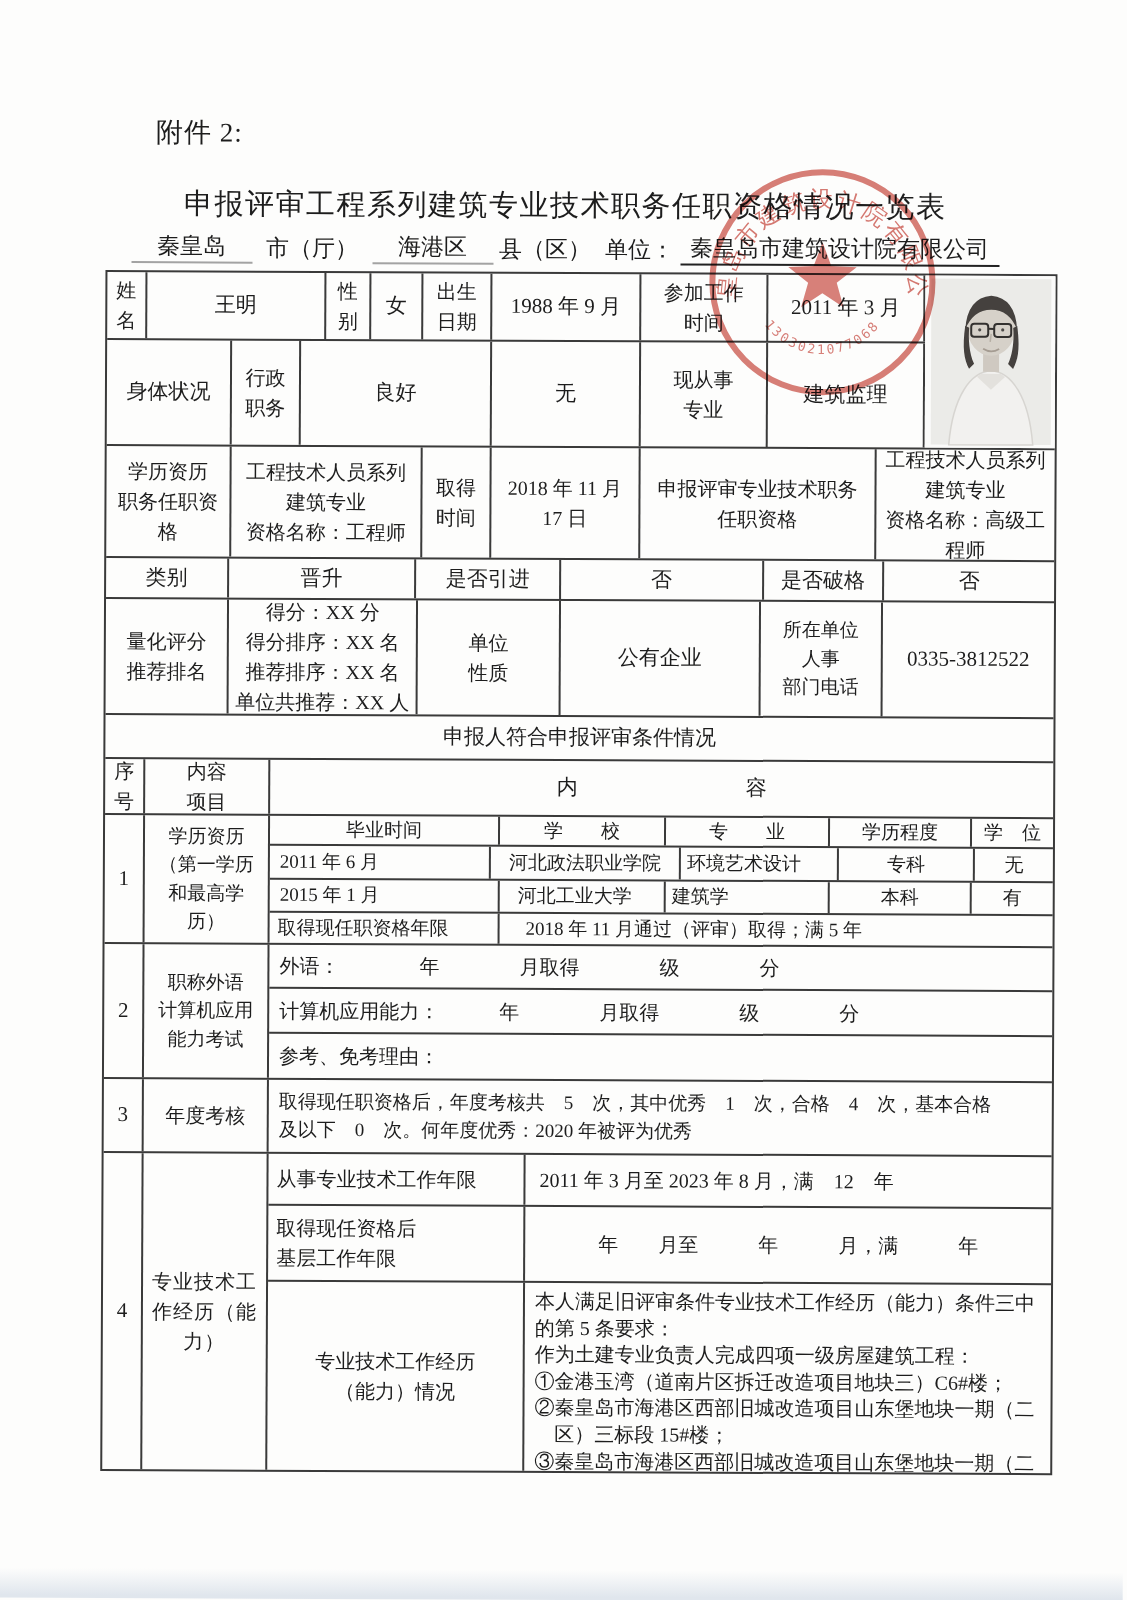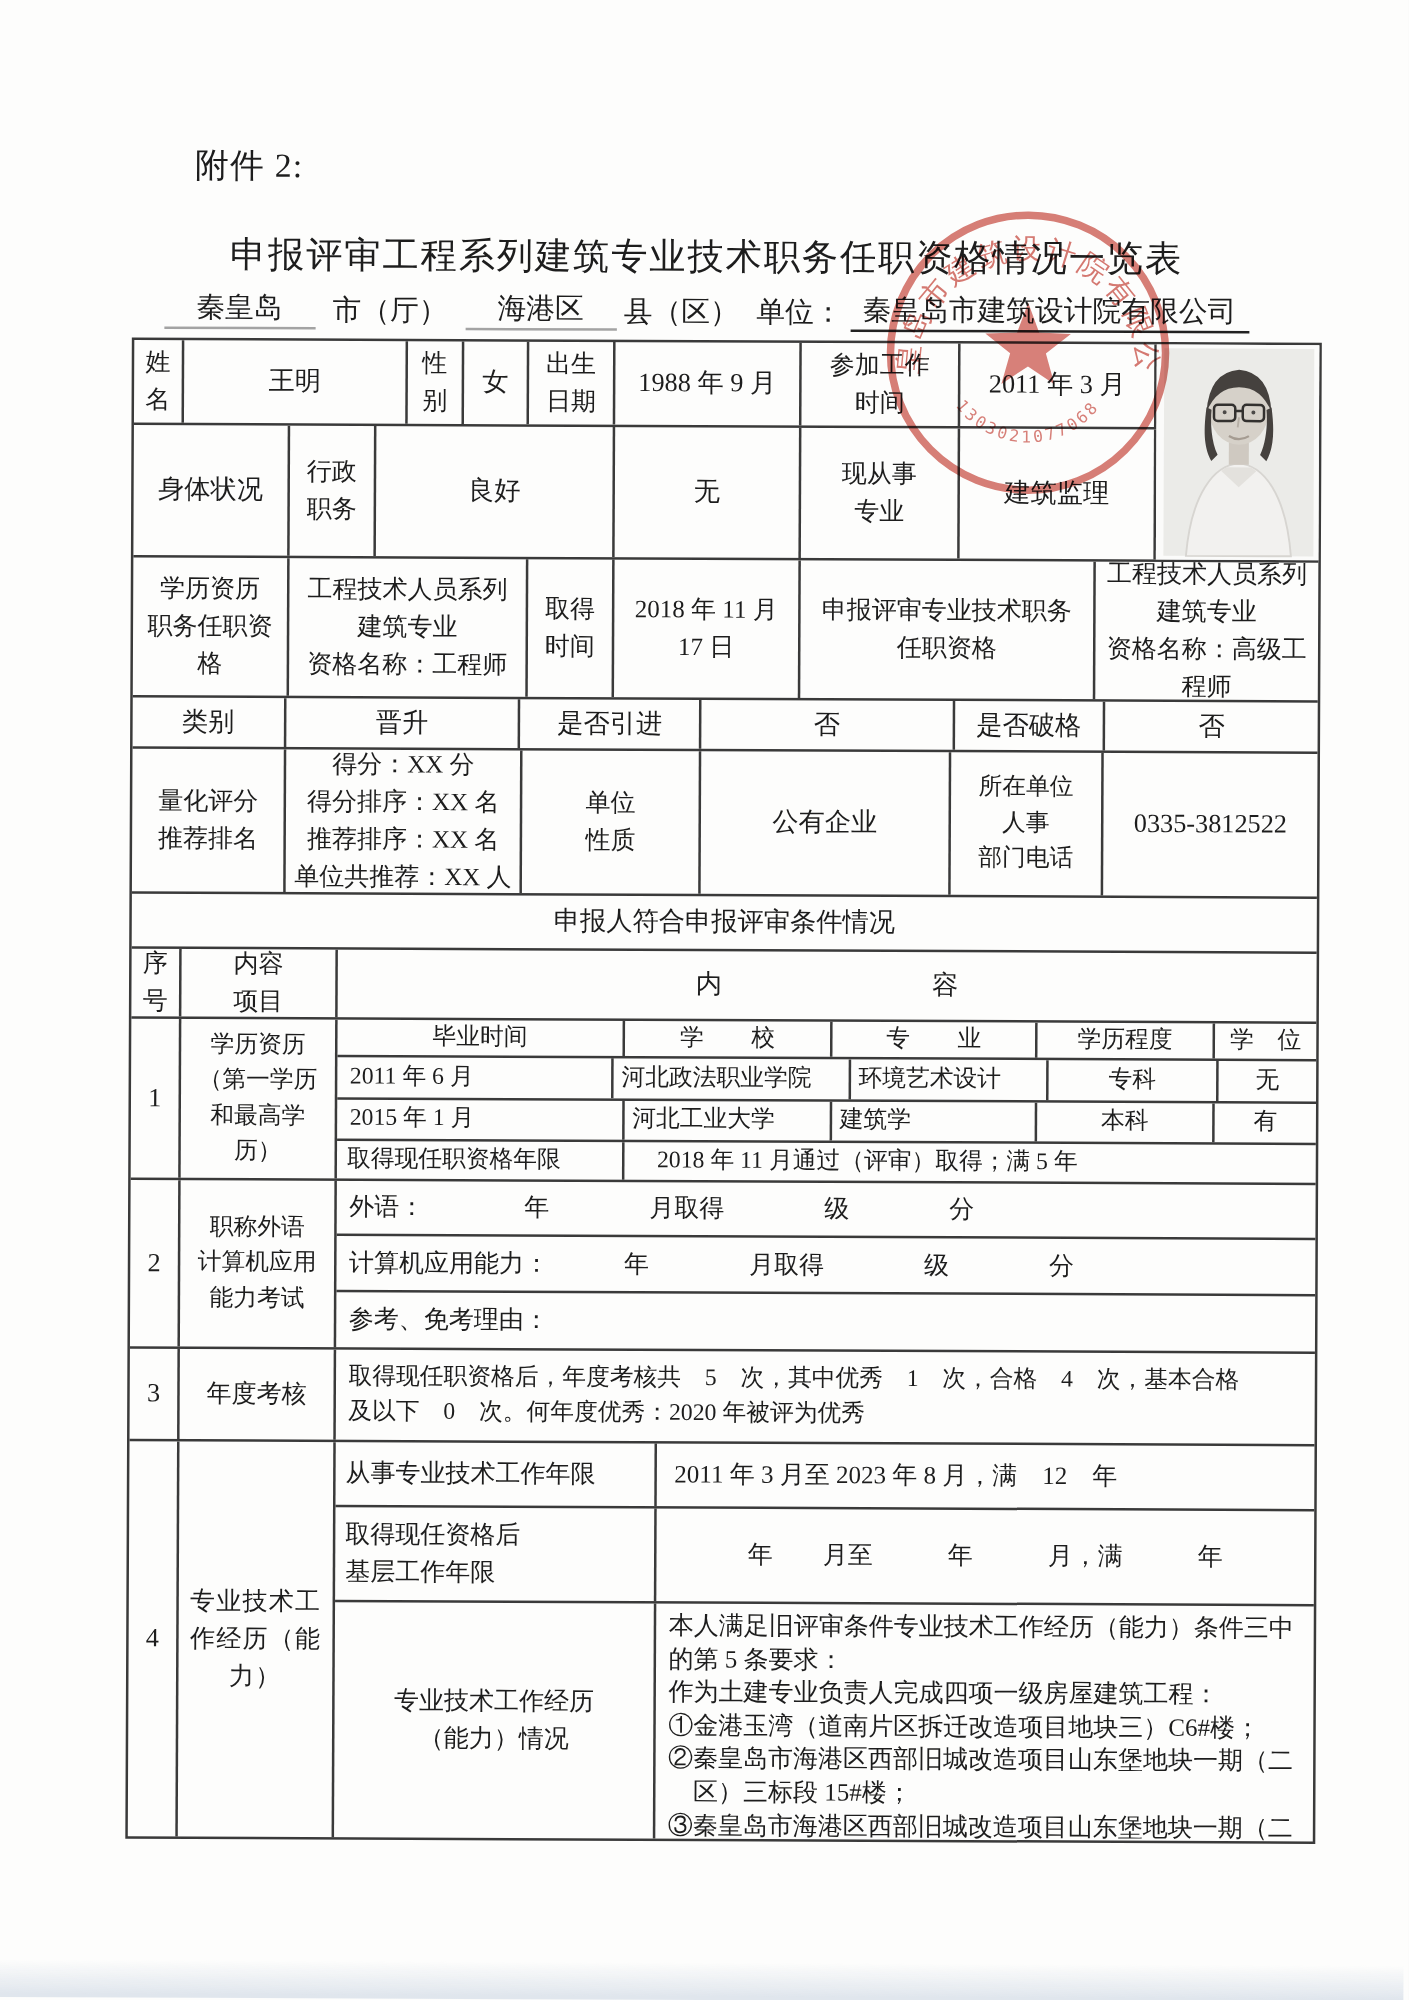--- a/index.html
+++ b/index.html
@@ -178,28 +178,28 @@
       <div class="col last" style="width:783px">
         <div class="sub" style="height:30px">
           <div class="c f19" style="width:230px">毕业时间</div>
           <div class="c f19" style="width:166px">学　　校</div>
           <div class="c f19" style="width:164px">专　　业</div>
           <div class="c f19" style="width:142px">学历程度</div>
           <div class="c f19 last" style="width:81px">学　位</div>
         </div>
         <div class="sub" style="height:34px">
           <div class="c f19 l" style="width:230px;padding-left:10px">2011 年 6 月</div>
-          <div class="c f19 l" style="width:197px;padding-left:6px">河北政法职业学院</div>
+          <div class="c f19 l" style="width:197px;padding-left:18px">河北政法职业学院</div>
           <div class="c f19 l" style="width:164px;padding-left:6px">环境艺术设计</div>
           <div class="c f19" style="width:142px">专科</div>
           <div class="c f19 last" style="width:81px">无</div>
         </div>
         <div class="sub" style="height:33px">
           <div class="c f19 l" style="width:230px;padding-left:10px">2015 年 1 月</div>
-          <div class="c f19 l" style="width:166px;padding-left:6px">河北工业大学</div>
+          <div class="c f19 l" style="width:166px;padding-left:18px">河北工业大学</div>
           <div class="c f19 l" style="width:164px;padding-left:6px">建筑学</div>
           <div class="c f19" style="width:142px">本科</div>
           <div class="c f19 last" style="width:81px">有</div>
         </div>
         <div class="sub nob" style="height:30px">
           <div class="c f19 l" style="width:230px;padding-left:8px">取得现任职资格年限</div>
           <div class="c f19 l last" style="width:553px;padding-left:26px">2018 年 11 月通过（评审）取得；满 5 年</div>
         </div>
       </div>
     </div>

